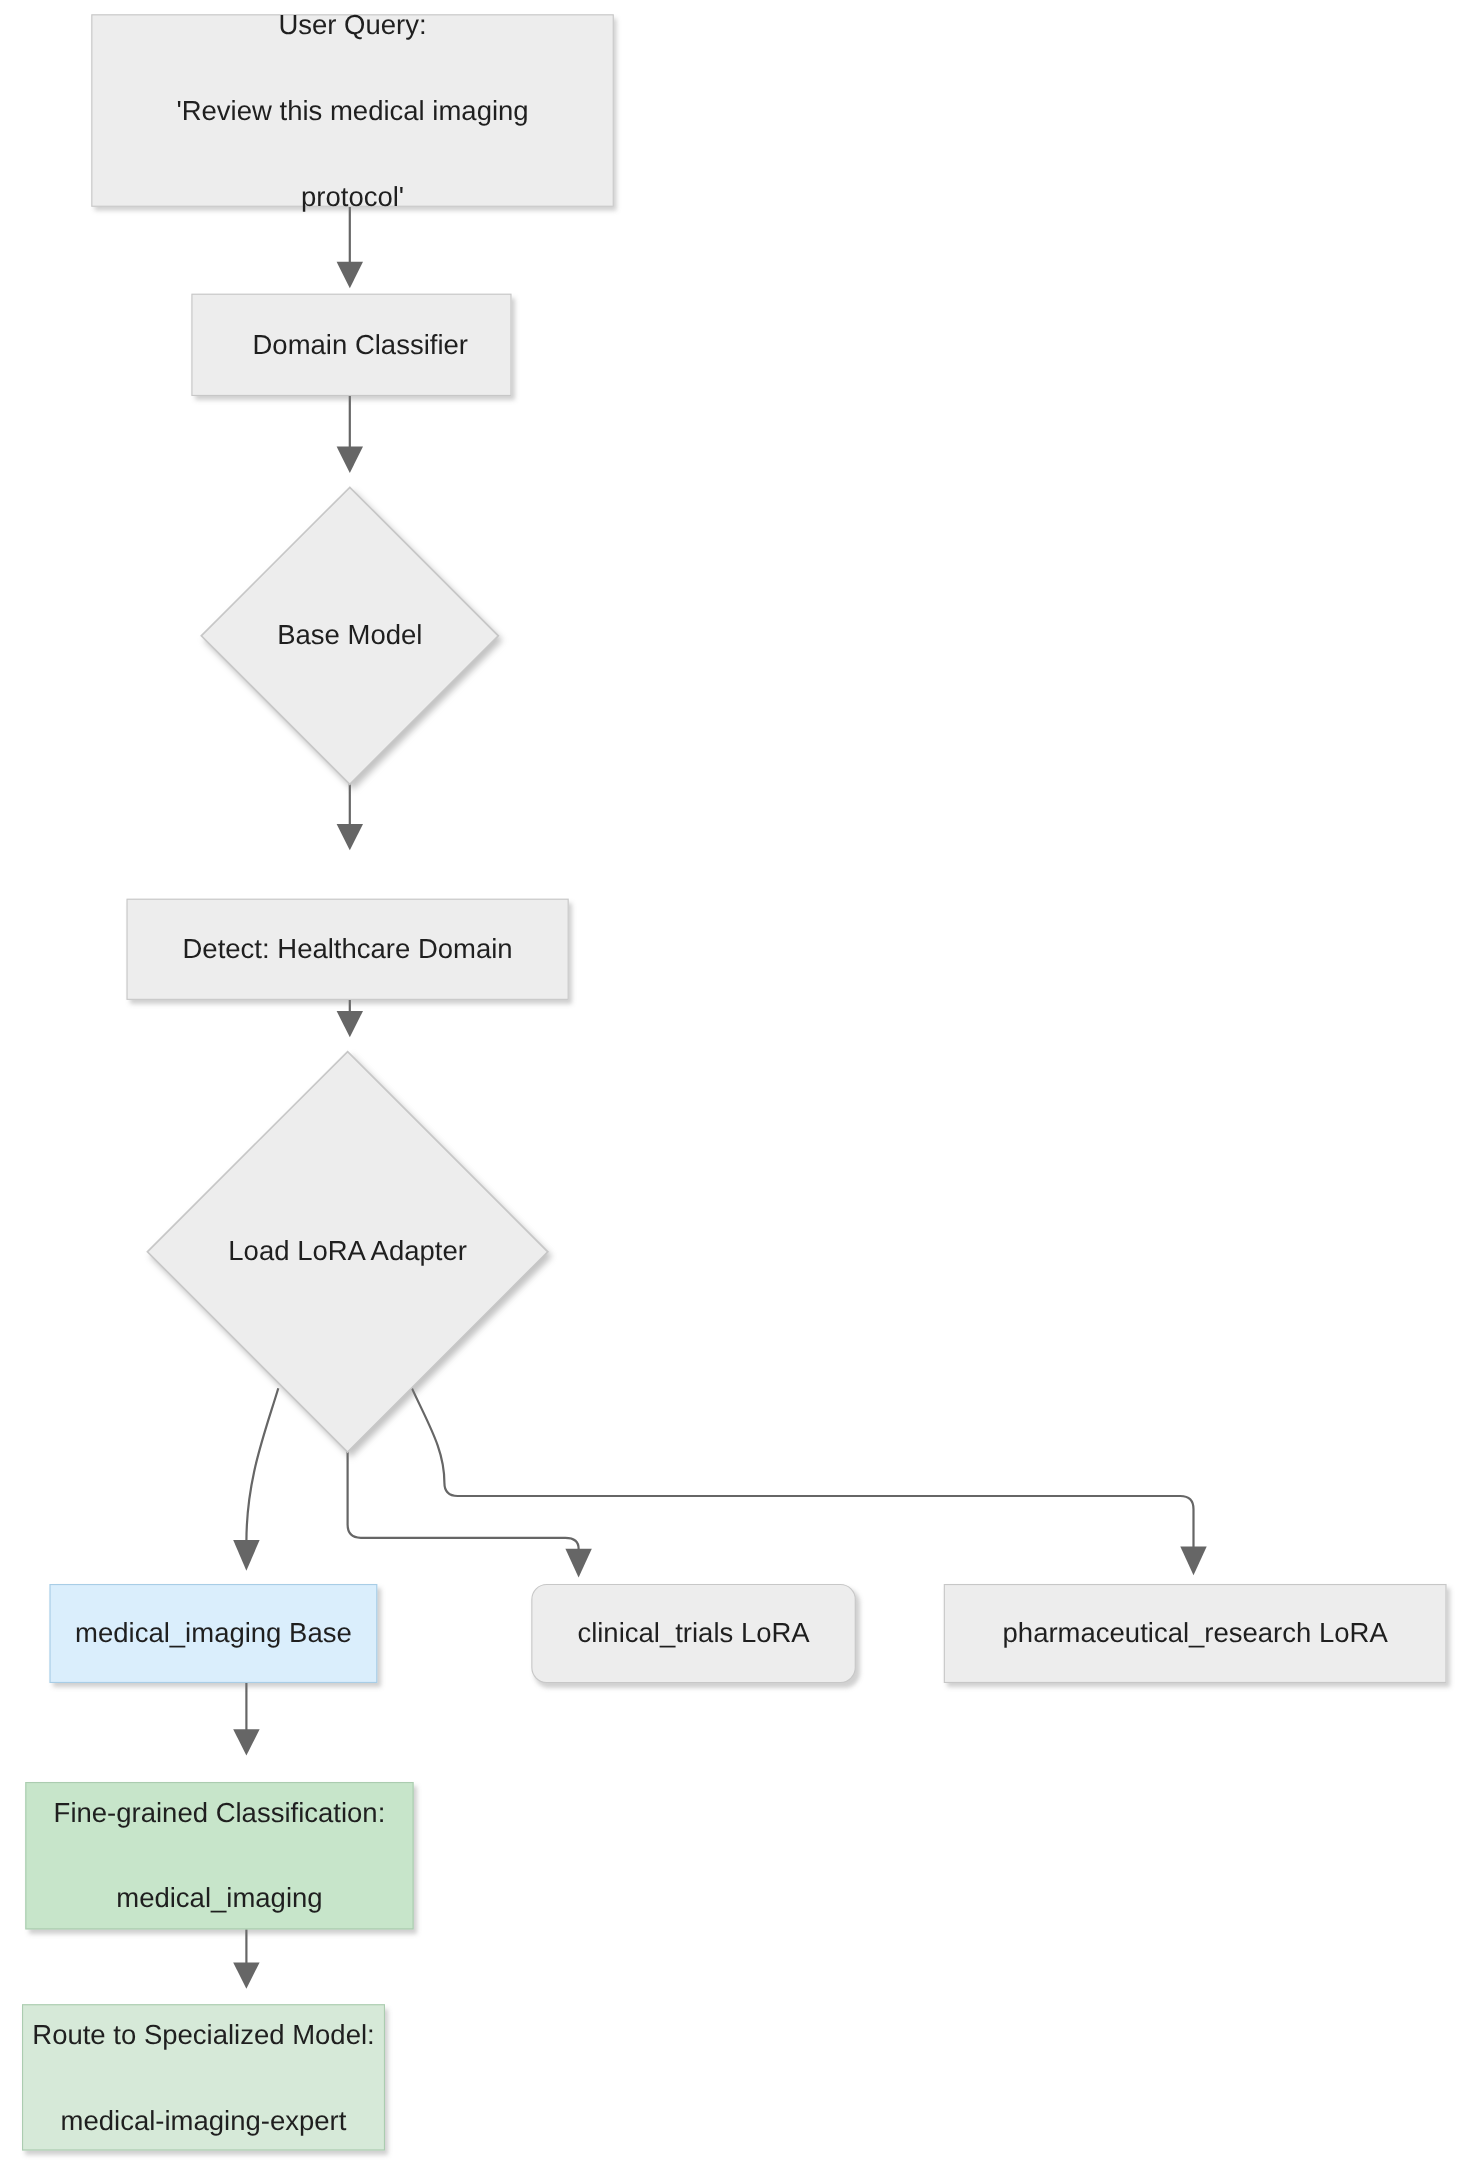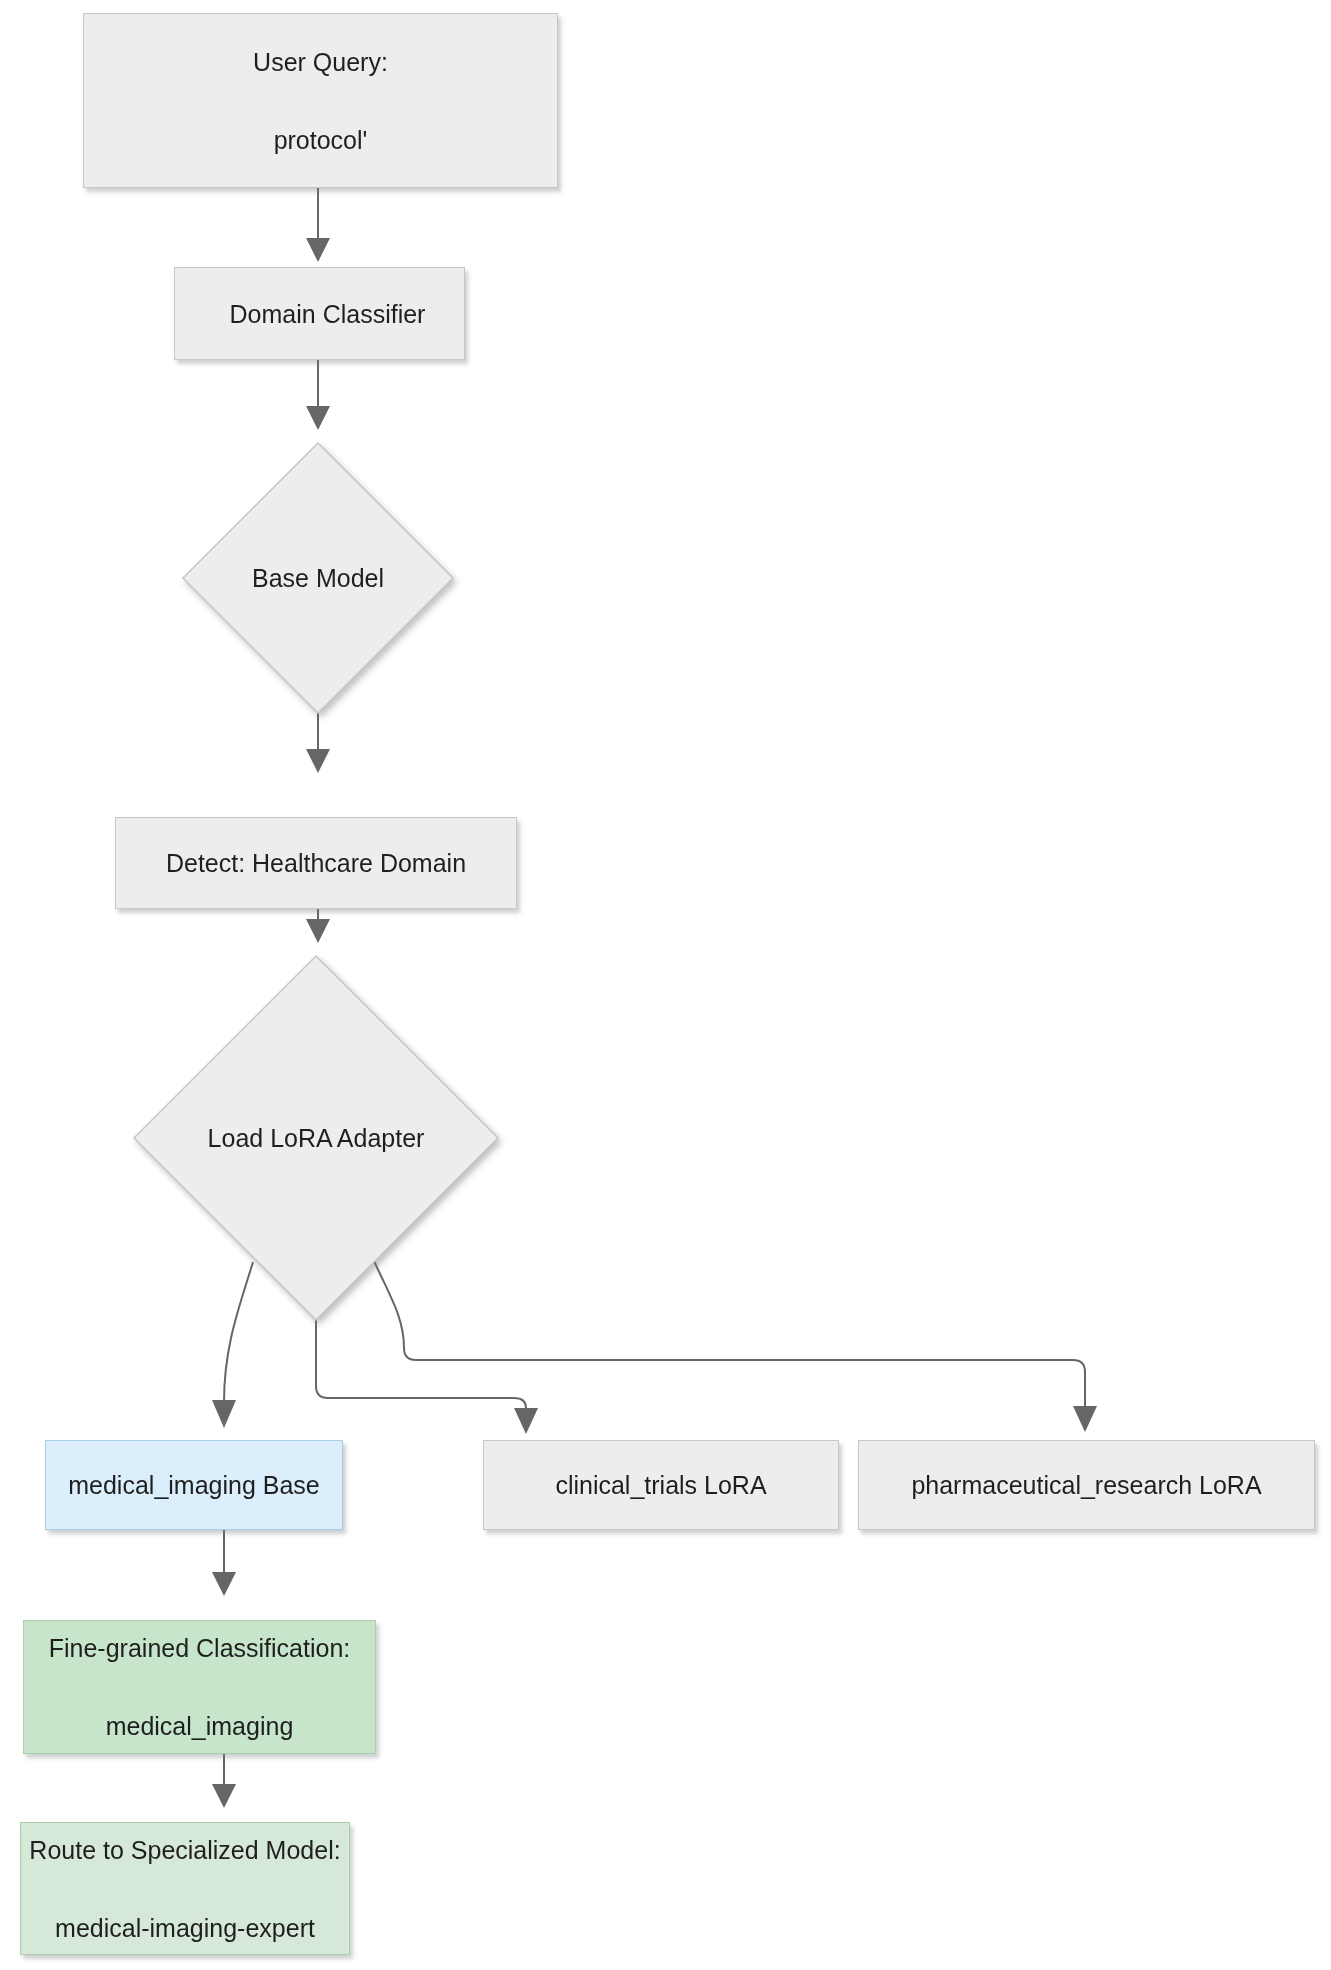--- a/index.html
+++ b/index.html
@@ -57,20 +57,21 @@
 
     <path d="M224,1530 V1574" fill="none" stroke-width="2" stroke="#666666"></path>
     <polygon points="212,1572 236,1572 224,1596" fill="#666666"></polygon>
 
     <path d="M224,1742 V1786" fill="none" stroke-width="2" stroke="#666666"></path>
     <polygon points="212,1784 236,1784 224,1808" fill="#666666"></polygon>
   </svg>
 
   <div class="node gray" style="left:83px;top:13px;width:475px;height:175px;">
     <div>User Query:</div>
+    <div>'Review this medical imaging</div>
     <div>protocol'</div>
   </div>
 
   <div class="node gray" style="left:174px;top:267px;width:291px;height:93px;padding-left:16px;">
     <div>Domain Classifier</div>
   </div>
 
   <svg class="abs dshadow" style="left:178px;top:438px;" width="280" height="280" viewBox="0 0 280 280">
     <polygon points="140,5 275,140 140,275 5,140" stroke-width="1.5" stroke="#c7c7c7" fill="#ededed"></polygon>
   </svg>
@@ -82,21 +83,21 @@
 
   <svg class="abs dshadow" style="left:129px;top:951px;" width="374" height="374" viewBox="0 0 374 374">
     <polygon points="187,5 369,187 187,369 5,187" stroke-width="1.5" stroke="#c7c7c7" fill="#ededed"></polygon>
   </svg>
   <div class="dlabel" style="left:316px;top:1138px;">Load LoRA Adapter</div>
 
   <div class="node blue" style="left:45px;top:1440px;width:298px;height:90px;">
     <div>medical_imaging Base</div>
   </div>
 
-  <div class="node gray" style="left:483px;top:1440px;width:356px;height:90px;">
+  <div class="node gray" style="left:483px;top:1440px;width:295px;height:90px;border-radius:14px;">
     <div>clinical_trials LoRA</div>
   </div>
 
   <div class="node gray" style="left:858px;top:1440px;width:457px;height:90px;">
     <div>pharmaceutical_research LoRA</div>
   </div>
 
   <div class="node green1" style="left:23px;top:1608px;width:353px;height:134px;margin-top:12px;">
     <div>Fine-grained Classification:</div>
     <div>medical_imaging</div>

